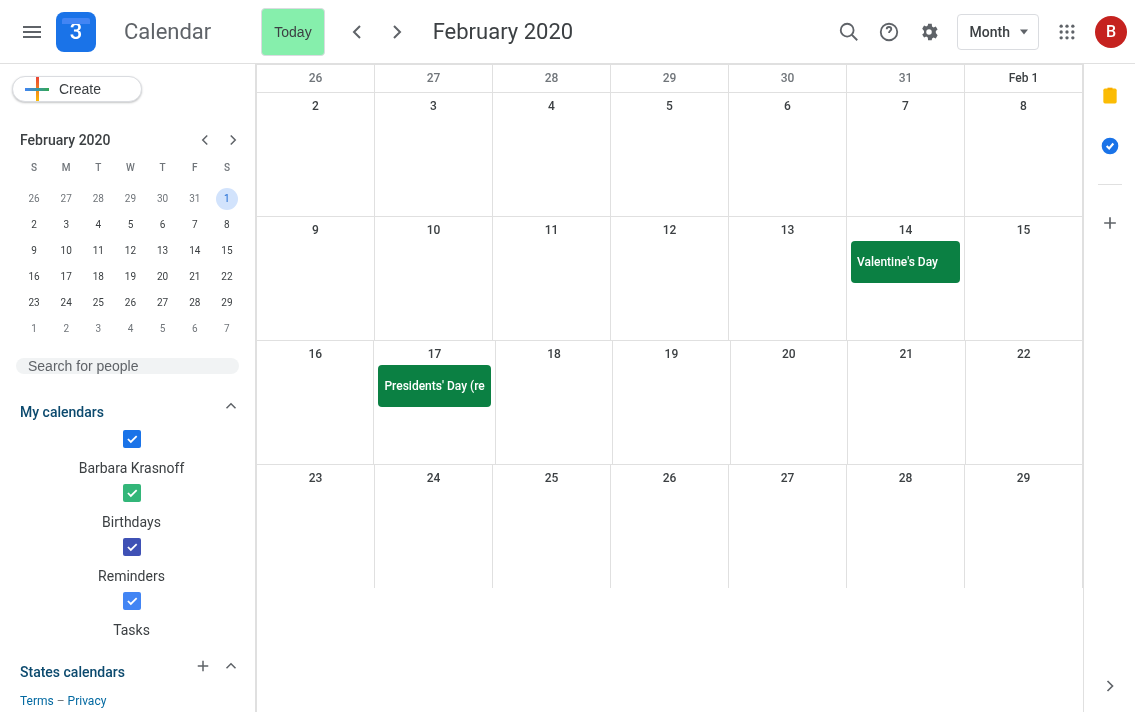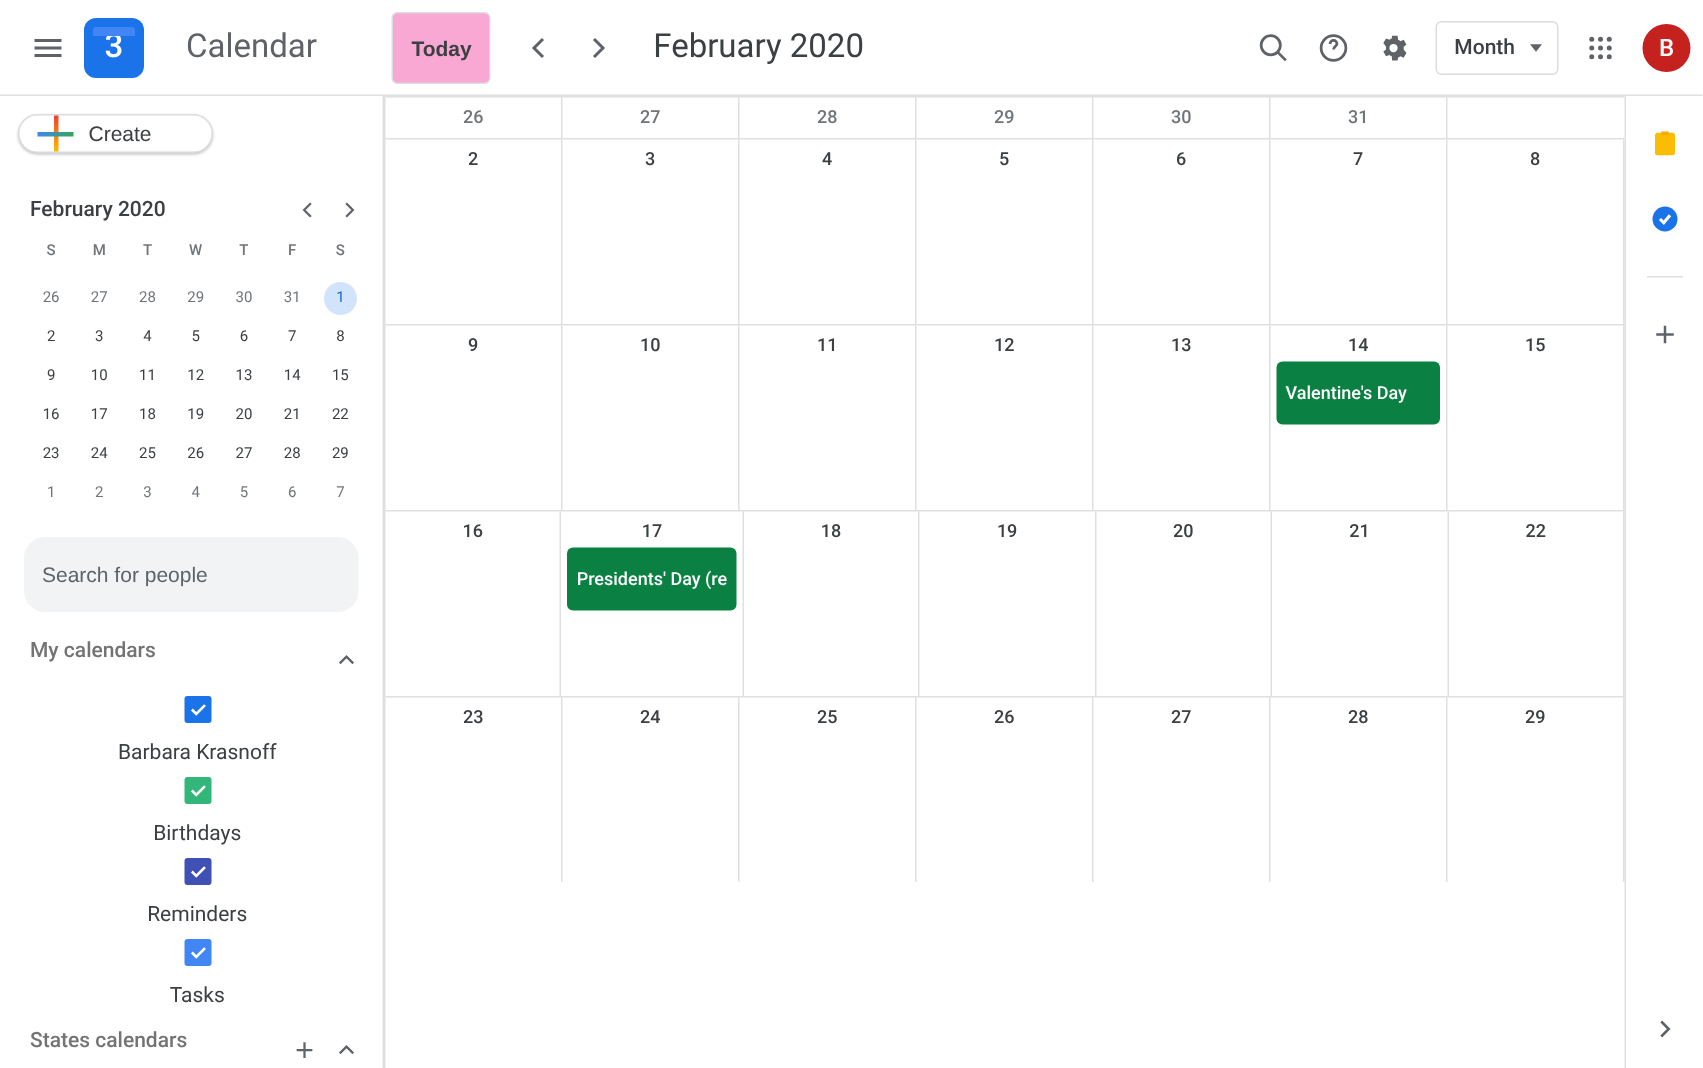--- a/index.html
+++ b/index.html
@@ -4,21 +4,21 @@
 <style>
 * { box-sizing: border-box; margin: 0; padding: 0; }
 body { font-family: "Google Sans", Roboto, Arial, sans-serif; color: #3c4043; background: #fff; width: 1135px; height: 712px; overflow: hidden; }
 
 
 .header { display: flex; align-items: center; height: 64px; padding: 0 8px 0 12px; border-bottom: 1px solid #e0e0e0; }
 .icon-btn { width: 40px; height: 40px; border: none; background: none; border-radius: 50%; display: flex; align-items: center; justify-content: center; cursor: pointer; color: #5f6368; }
 .logo-box { width: 40px; height: 40px; background: #1a73e8; border-radius: 8px; display: flex; align-items: center; justify-content: center; color: #fff; font-size: 22px; font-weight: 500; margin: 0 4px 0 4px; position: relative; }
 .logo-box::before { content:""; position:absolute; top:6px; left:6px; right:6px; height:6px; background:#4285f4; border-radius:2px 2px 0 0; }
 .app-name { font-size: 22px; color: #5f6368; margin-left: 24px; font-weight: 400; }
-.today-btn { margin-left: 50px; height: 48px; padding: 0 12px; border: 1px solid #dadce0; border-radius: 4px; background: #f9a8d4; font-size: 14px; color: #3c4043; font-weight: 700; cursor: pointer; }
+.today-btn { margin-left: 50px; height: 48px; padding: 0 12px; border: 1px solid #dadce0; border-radius: 4px; background: #86efac; font-size: 14px; color: #3c4043; font-weight: 400; cursor: pointer; }
 .nav-arrows { display: flex; margin-left: 12px; }
 .title { font-size: 22px; color: #3c4043; margin-left: 16px; font-weight: 400; }
 .spacer { flex: 1; }
 .view-select { height: 36px; padding: 0 28px 0 12px; border: 1px solid #dadce0; border-radius: 4px; background: #fff; font-size: 14px; color: #3c4043; font-weight: 500; cursor: pointer; margin: 0 8px; position: relative; display: flex; align-items: center; }
 .view-select::after { content:""; position:absolute; right:10px; top:50%; width:0; height:0; border-left:4px solid transparent; border-right:4px solid transparent; border-top:5px solid #5f6368; transform: translateY(-50%); }
 .avatar { width: 32px; height: 32px; border-radius: 50%; background: #c5221f; color: #fff; display: flex; align-items: center; justify-content: center; font-weight: 500; margin-left: 8px; }
 
 
 .main { display: flex; height: calc(712px - 64px); }
 .sidebar { width: 256px; padding: 12px 0 0 0; border-right: 1px solid #e0e0e0; display: flex; flex-direction: column; overflow: hidden; }
@@ -33,25 +33,25 @@
 .mini-nav { display: flex; }
 .mini-nav .icon-btn { width: 28px; height: 28px; }
 
 .mini-grid { display: grid; grid-template-columns: repeat(7, 1fr); padding: 4px 12px 8px 18px; }
 .mini-dow { font-size: 10px; color: #70757a; text-align: center; height: 20px; line-height: 20px; font-weight: 500;}
 .mini-day { font-size: 10px; color: #3c4043; text-align: center; height: 26px; line-height: 26px; cursor: pointer; position: relative; }
 .mini-day.other { color: #70757a; }
 .mini-day.sel { }
 .mini-day.sel span { display:inline-flex; width:22px; height:22px; border-radius:50%; background:#d2e3fc; color:#1967d2; align-items:center; justify-content:center; }
 
-.search-box { margin: 8px 16px; height: 52px; background: #f1f3f4; border-radius: 14px; display: flex; align-items: center; padding: 17px 12px; }
+.search-box { margin: 8px 16px; height: 52px; background: #f1f3f4; border-radius: 14px; display: flex; align-items: center; padding: 0 12px; }
 .search-box input { border: none; background: none; width: 100%; font-size: 14px; color: #3c4043; outline: none; }
 .search-box input::placeholder { color: #5f6368; }
 
-.section-head { display: flex; align-items: flex-start; padding: 10px 10px 6px 20px; font-size: 14px; color: #737373; font-weight: 500; }
+.section-head { display: flex; align-items: flex-end; padding: 10px 10px 6px 20px; font-size: 14px; color: #0c4a6e; font-weight: 500; }
 .section-head .spacer { flex:1; }
 .section-head .icon-btn { width: 28px; height: 28px; }
 
 .cal-item { display: flex; align-items: center; padding: 4px 12px 4px 20px; font-size: 14px; cursor: pointer; gap: 12px; flex-direction: column; }
 .chk { width: 18px; height: 18px; border-radius: 2px; display:inline-flex; align-items:center; justify-content:center; }
 .chk svg { width: 14px; height: 14px; }
 
 .footer-links { margin-top: auto; padding: 8px 0 10px 20px; font-size: 12px; color: #70757a; }
 .footer-links a { color: #0369a1; text-decoration: none; }
 
@@ -298,20 +298,23 @@
           </div>
           <div class="day-cell">
             <div class="day-num other">29</div>
           </div>
           <div class="day-cell">
             <div class="day-num other">30</div>
           </div>
           <div class="day-cell">
             <div class="day-num other">31</div>
           </div>
+          <div class="day-cell">
+            <div class="day-num">Feb 1</div>
+          </div>
         </div>
       <div class="week-row" id="wk1">
           <div class="day-cell">
             <div class="day-num">2</div>
           </div>
           <div class="day-cell">
             <div class="day-num">3</div>
           </div>
           <div class="day-cell">
             <div class="day-num">4</div>

